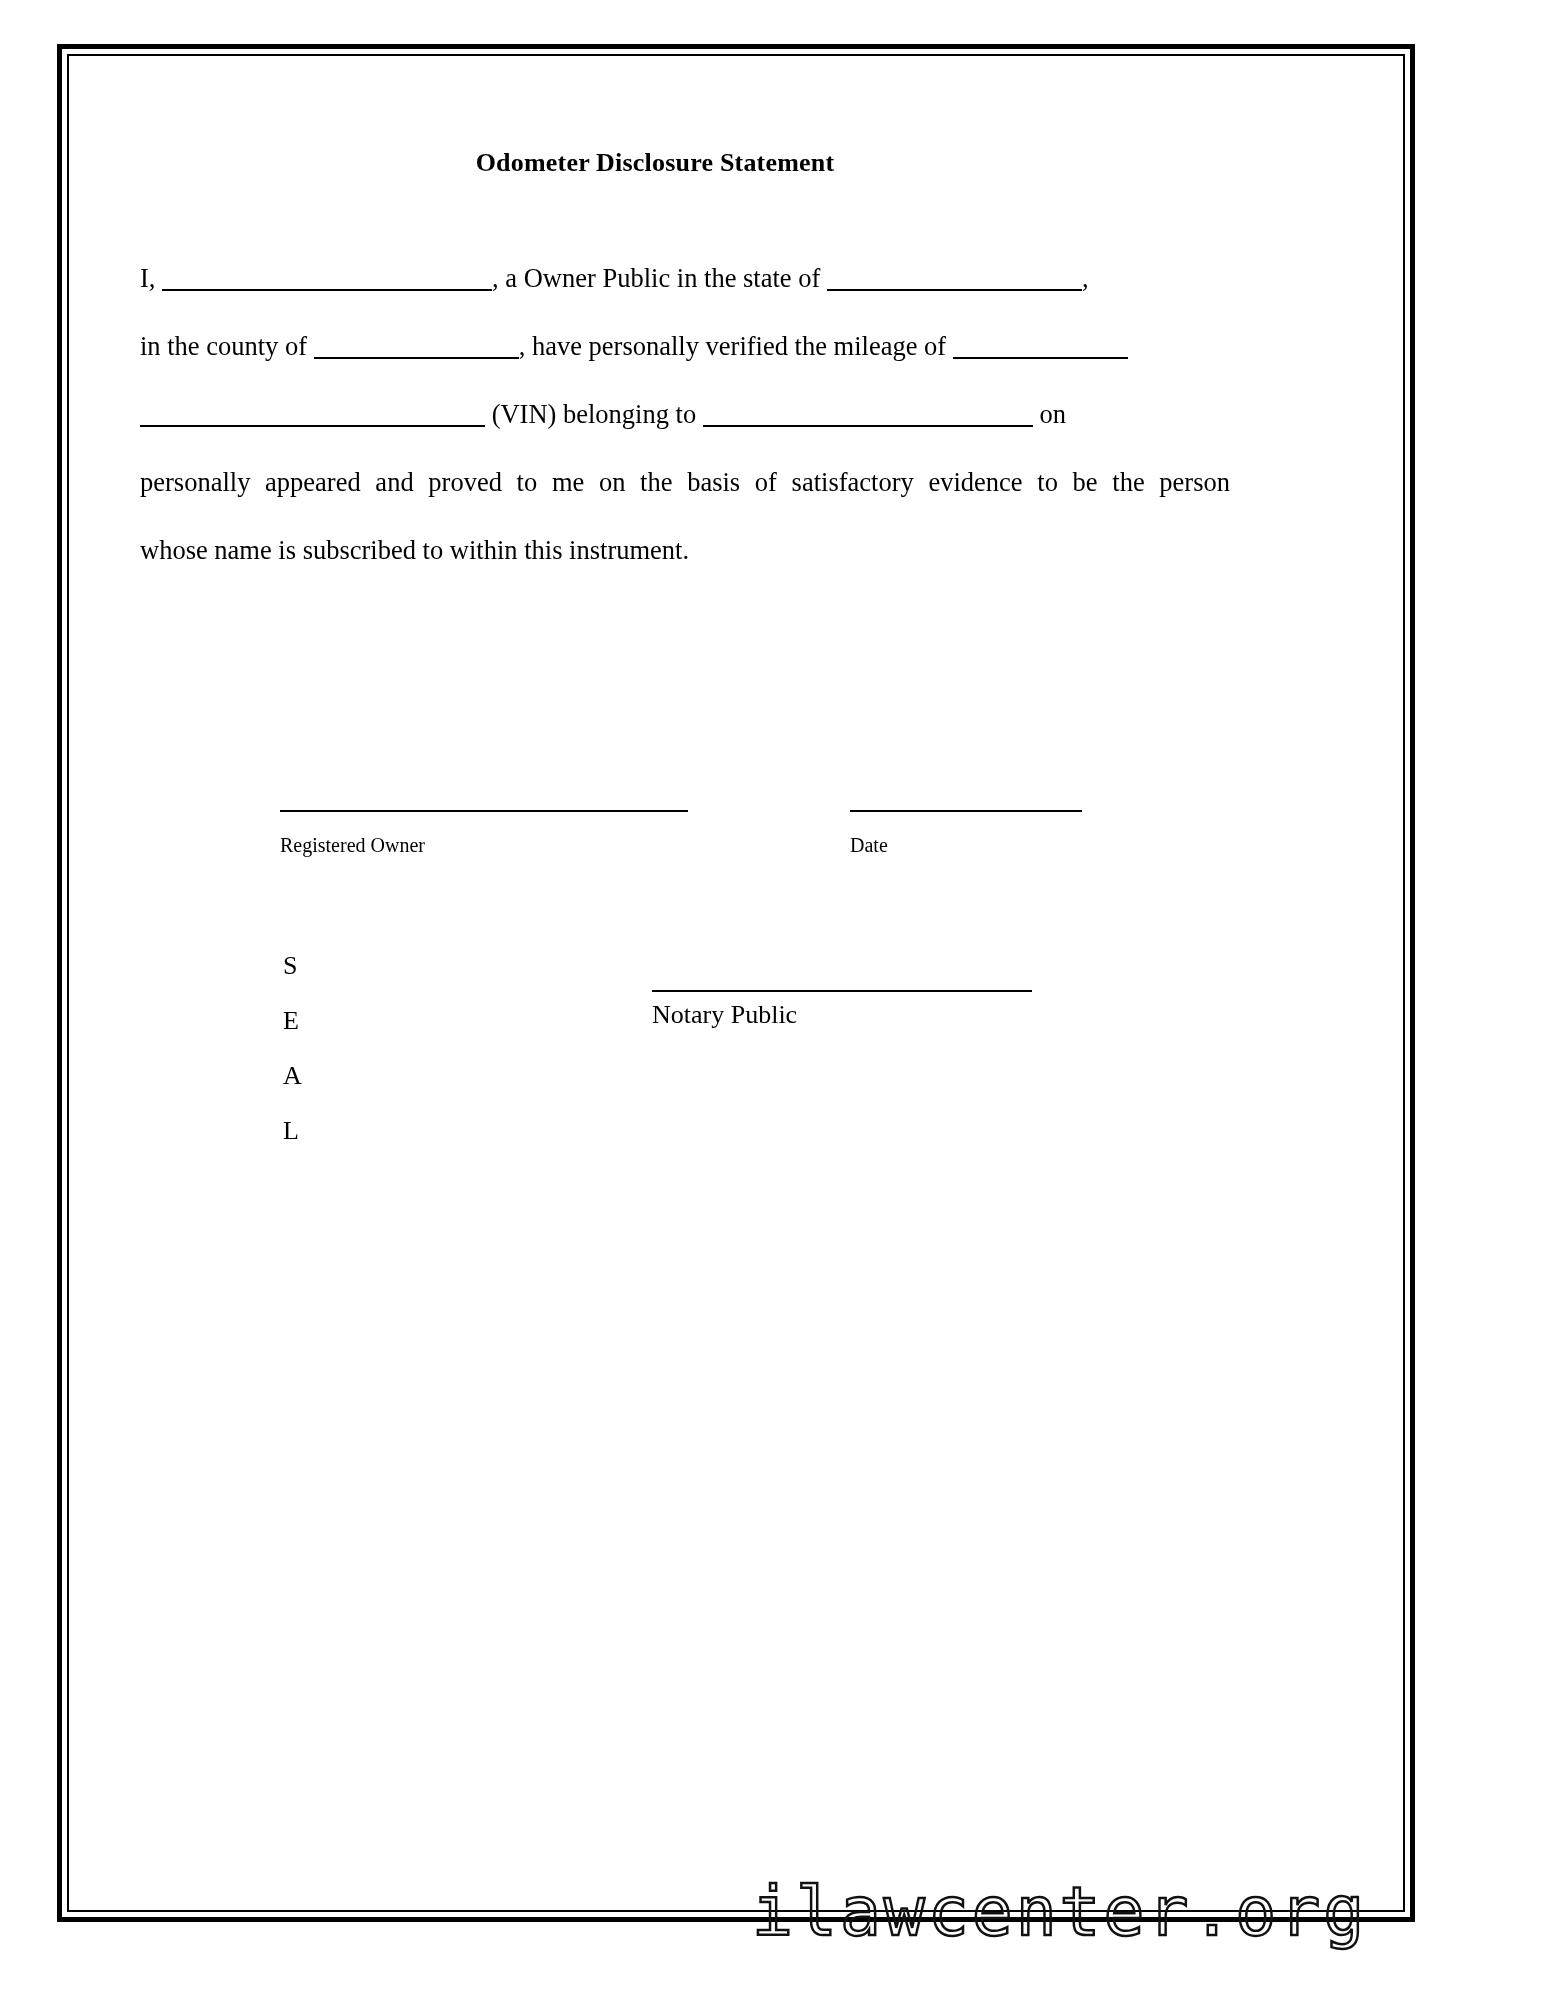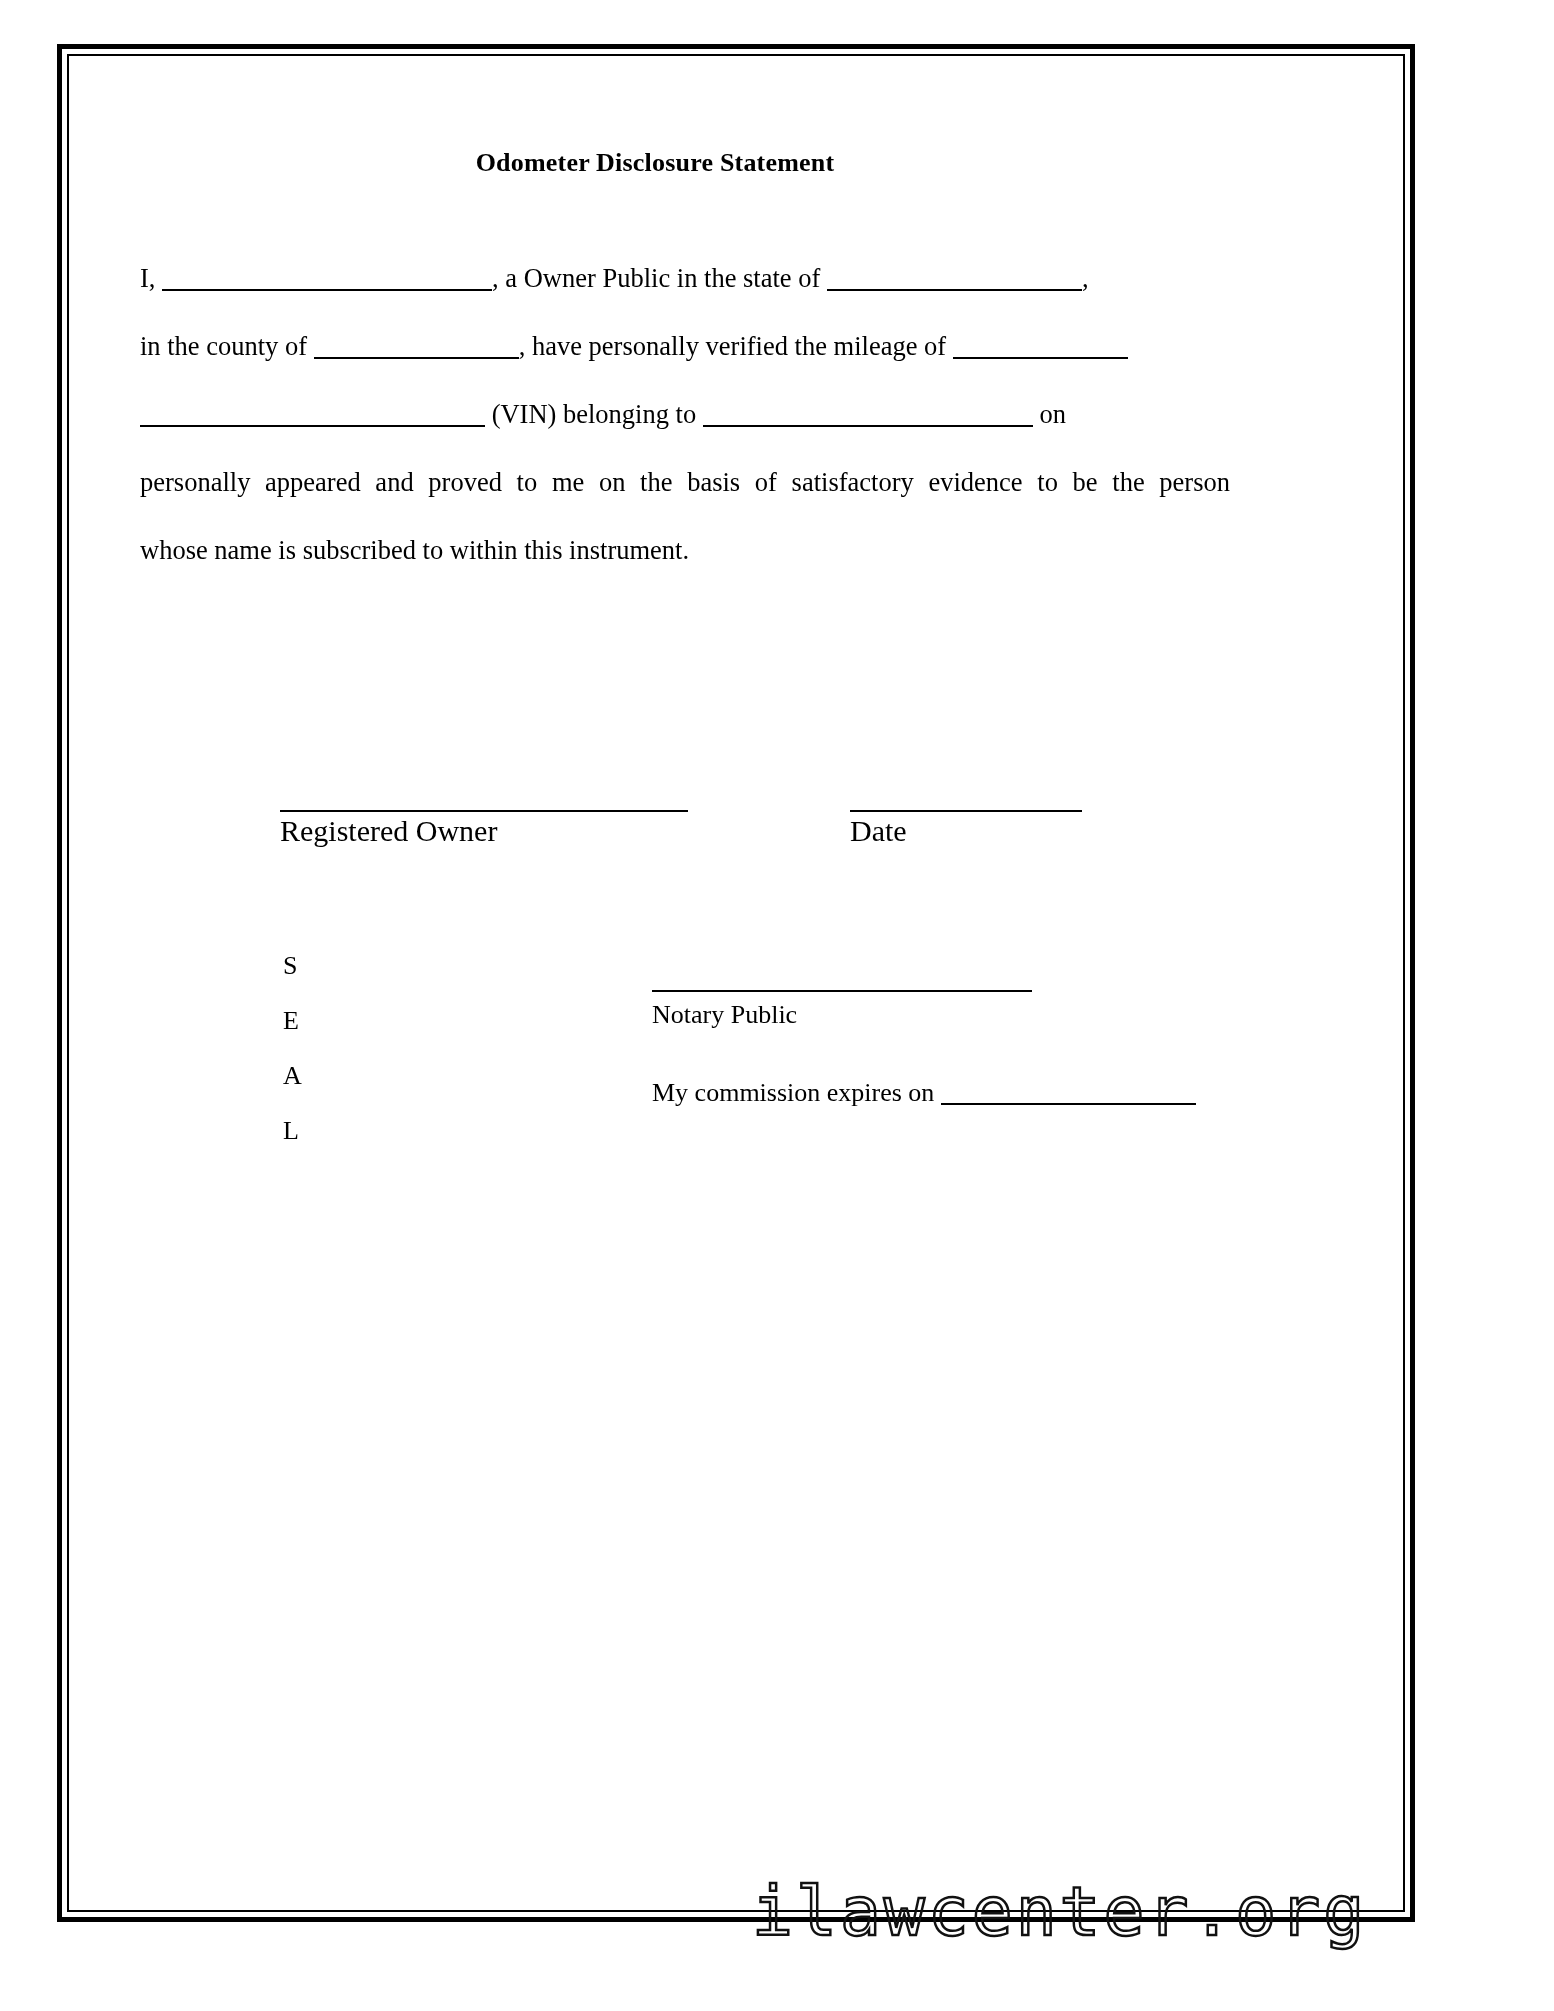--- a/index.html
+++ b/index.html
@@ -105,22 +105,22 @@
     top: 0;
   }
   .sig-cell.owner  { left: 0px;   width: 408px; }
   .sig-cell.date   { left: 570px; width: 232px; }
   .sig-rule {
     border-top: 2px solid #000;
     height: 0;
     width: 100%;
   }
   .sig-label {
-    font-size: 30px;
-    padding-top: 2px;
+    font-size: 20px;
+    padding-top: 16px;
     line-height: 34px;
   }
 
   
   .seal-col {
     position: absolute;
     left: 143px;
     top: 818px;
     font-size: 26px;
     line-height: 55px;
@@ -212,20 +212,17 @@
   <div class="seal-col">
     <span class="seal-letter">S</span>
     <span class="seal-letter">E</span>
     <span class="seal-letter">A</span>
     <span class="seal-letter">L</span>
   </div>
 
   <div class="notary-block">
     <div class="notary-rule"></div>
     <div class="notary-label">Notary Public</div>
-    <div class="commission-line">
-      <span>My commission expires on </span><span class="fill w-xl"></span>
-    </div>
   </div>
 
 </div>
 
 <div class="watermark">ilawcenter.org</div>
 
 </body></html>

